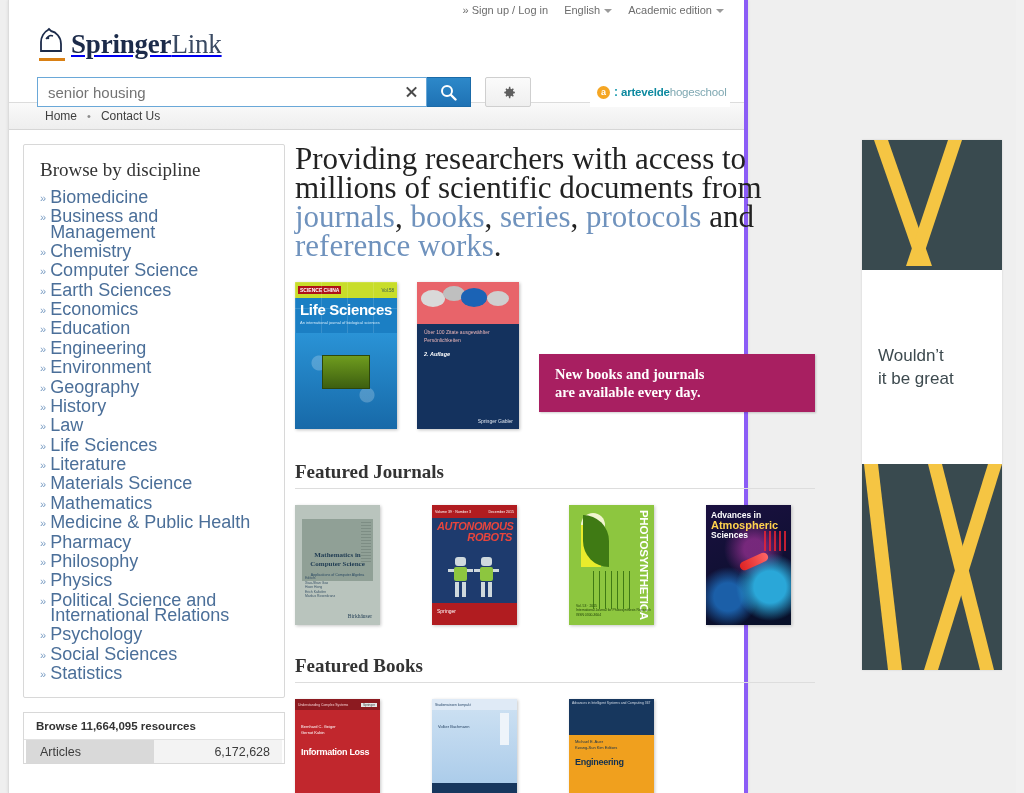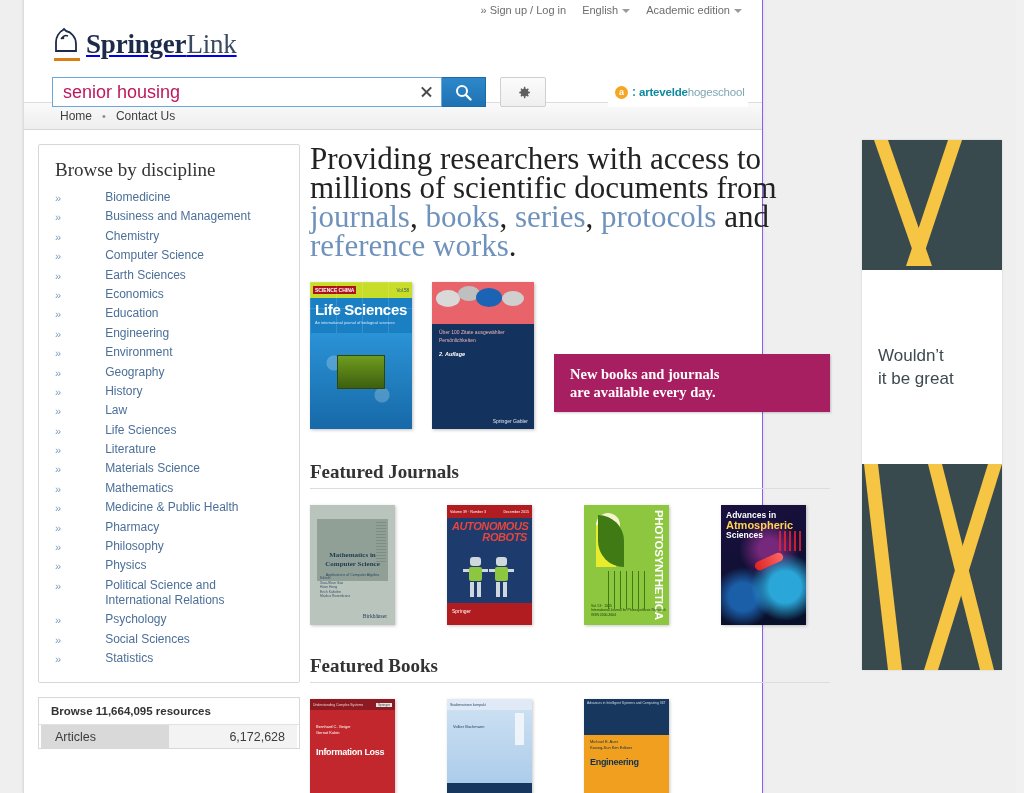--- a/index.html
+++ b/index.html
@@ -7,25 +7,25 @@
   body {
     width: 1024px; height: 793px;
     background: #efefef;
     font-family: "Liberation Sans", sans-serif;
     overflow: hidden;
     position: relative;
   }
 
   
   #page {
-    position: absolute; left: 23px; top: 0;
+    position: absolute; left: 8px; top: 0;
     width: 740px; height: 793px;
     background: #ffffff;
     border-left: 1px solid #dcdcdc;
-    border-right: 1px solid #8b5cf6;
+    border-right: 4px solid #8b5cf6;
     box-shadow: 0 0 3px rgba(0,0,0,.10);
   }
 
   
   .utility {
     height: 19px;
     display: flex; justify-content: flex-end; align-items: center;
     gap: 16px;
     padding-right: 20px;
     font-size: 11px; color: #6d6d6d;
@@ -59,21 +59,21 @@
   .searchbox {
     position: relative;
     width: 390px; height: 30px;
     border: 1px solid #6aa8d8;
     background: #fff;
     display: flex; align-items: center;
   }
   .searchbox input {
     border: 0; outline: 0; height: 26px; width: 340px;
     margin-left: 8px;
-    font-size: 18px; color: #be185d;
+    font-size: 15px; color: #737373;
     font-family: "Liberation Sans", sans-serif;
     background: transparent;
   }
   .clear-x {
     position: absolute; right: 8px; top: 50%; transform: translateY(-50%);
     width: 14px; height: 14px; cursor: pointer;
   }
   .clear-x::before, .clear-x::after {
     content: ""; position: absolute; left: 1px; top: 6px;
     width: 13px; height: 1.6px; background: #4b4b4b;
@@ -140,21 +140,21 @@
   }
   .panel-disciplines { padding: 14px 16px 12px 16px; }
   .panel-title {
     font-family: "Liberation Serif", serif;
     font-size: 19px; color: #333; margin: 0 0 9px 0; font-weight: 400;
   }
   .disc-list { list-style: none; margin: 0; padding: 0; }
   .disc-list li { margin: 0 0 3.4px 0; display: flex; align-items: flex-start; }
   .disc-arrow { color: #7c9ec4; font-size: 11px; margin-right: 4px; line-height: 16px; }
   .disc-list a {
-    color: #4b6f99; font-size: 12px; text-decoration: none; line-height: 15.5px; margin-left: 40px;
+    color: #4b6f99; font-size: 18px; text-decoration: none; line-height: 15.5px;
   }
 
   .panel-resources { margin-top: 14px; border: 1px solid #d8d8d8; }
   .res-head {
     font-size: 11.5px; font-weight: 700; color: #333;
     padding: 7px 10px 7px 12px;
     border-bottom: 1px solid #e2e2e2;
     background: #fff;
   }
   .res-row {

